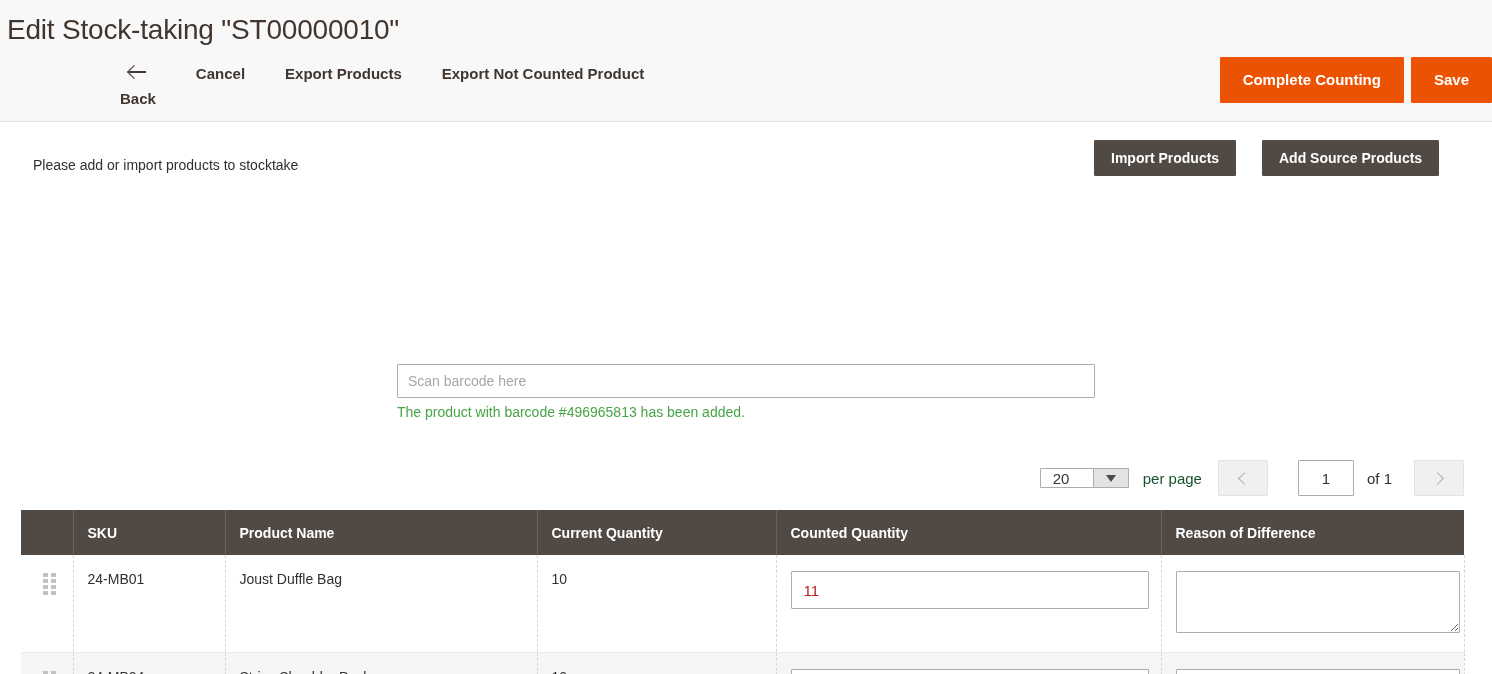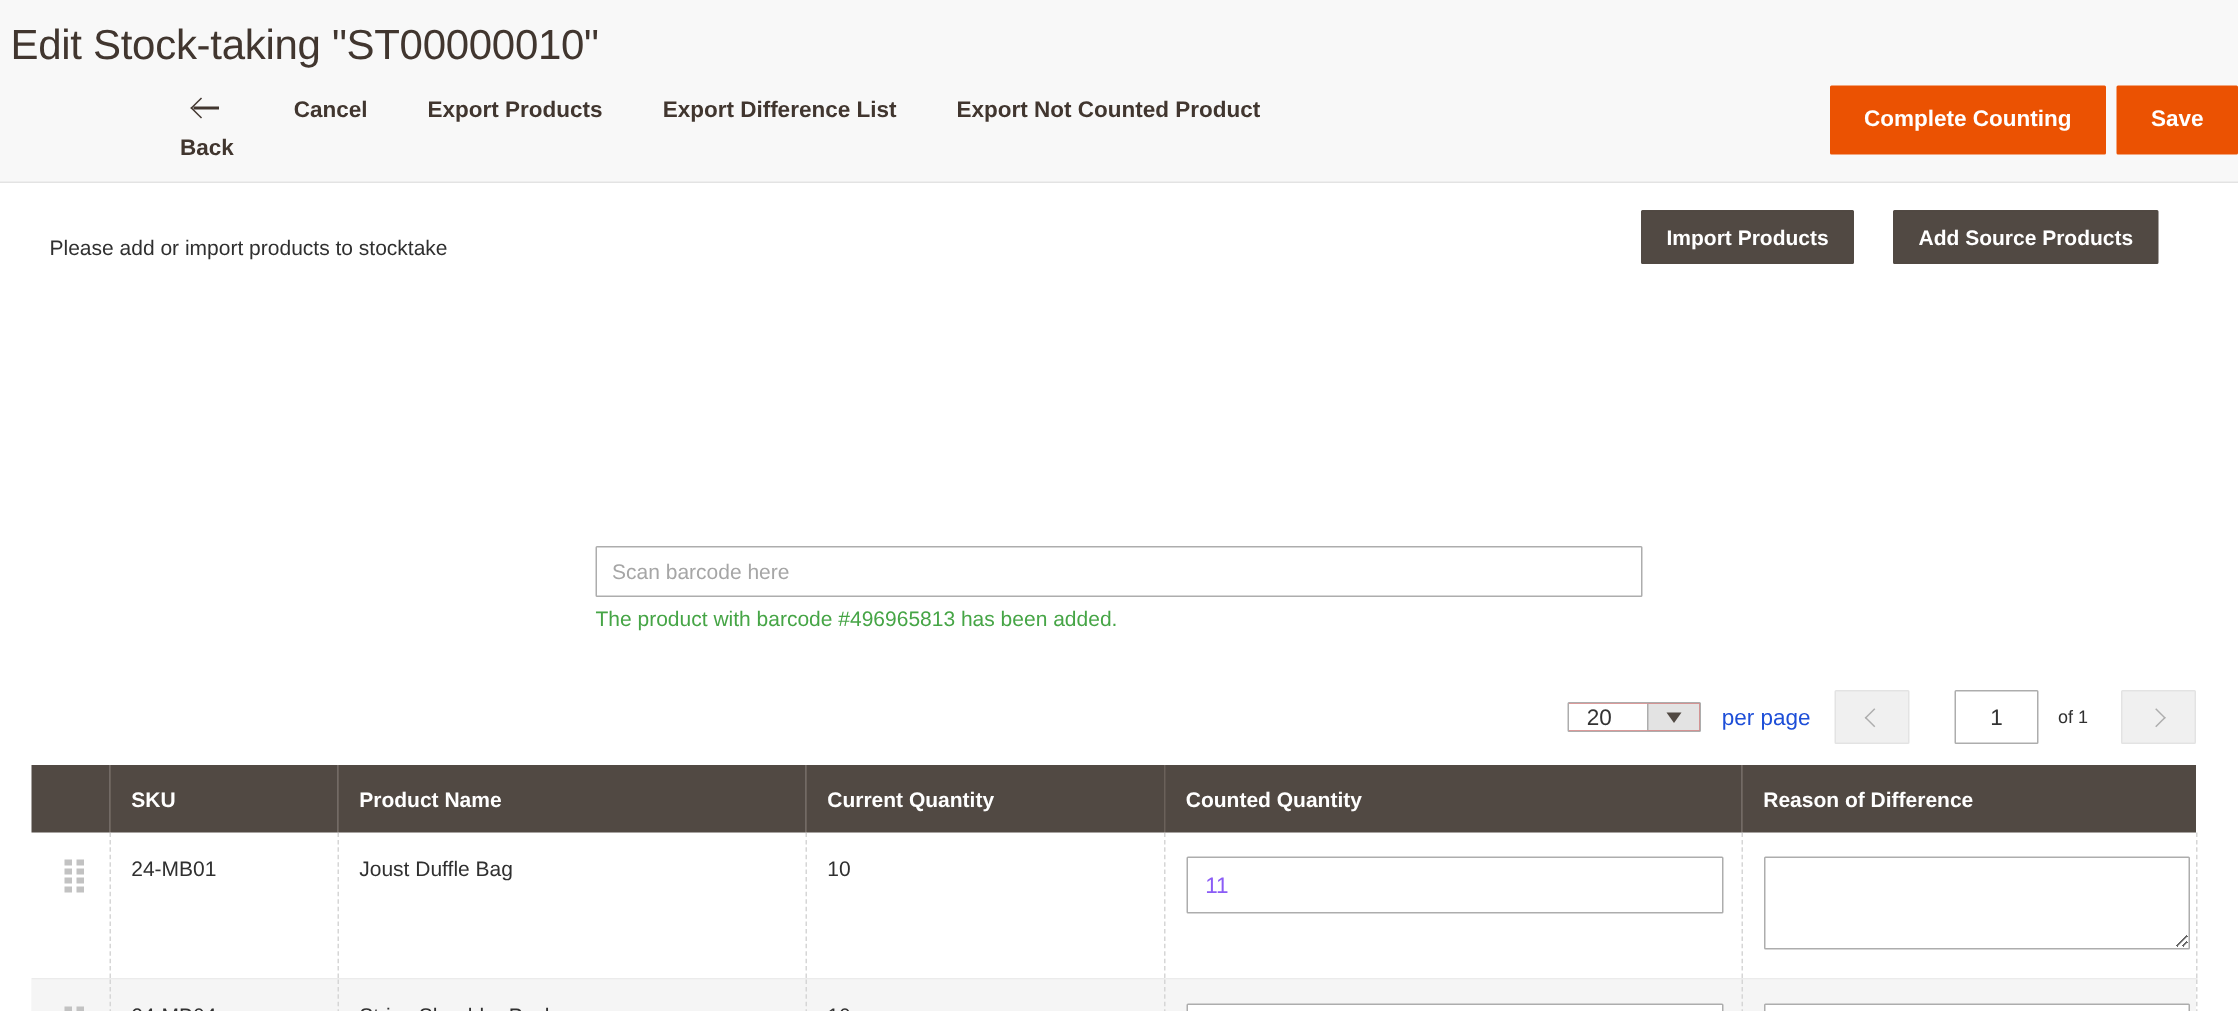--- a/index.html
+++ b/index.html
@@ -182,21 +182,21 @@
   }
   .caret-down {
     width: 0; height: 0;
     border-left: 5.5px solid transparent;
     border-right: 5.5px solid transparent;
     border-top: 7px solid #514943;
   }
   .perpage-label {
     margin: 0 16px 0 14px;
     font-size: 15px;
-    color: #1d4ed8;
+    color: #14532d;
     white-space: nowrap;
   }
   .page-nav-btn {
     width: 50px; height: 36px;
     background: #f0f0f0;
     border: 1px solid #e3e3e3;
     border-radius: 1px;
     display: flex; align-items: center; justify-content: center;
     cursor: pointer;
   }
@@ -213,21 +213,21 @@
     border: 1px solid #adadad;
     border-radius: 1px;
     text-align: center;
     font-size: 15px;
     color: #333;
     background: #fff;
     font-family: "Liberation Sans", sans-serif;
   }
   .page-of {
     margin: 0 22px 0 13px;
-    font-size: 12px;
+    font-size: 15px;
     color: #303030;
     white-space: nowrap;
   }
 
   
   .grid {
     position: absolute;
     left: 21px; top: 388px;
     width: 1443px;
   }
@@ -284,21 +284,21 @@
     background: #c2c2c2;
   }
 
   .qty-input {
     width: 358px;
     height: 38px;
     border: 1px solid #adadad;
     border-radius: 1px;
     padding: 0 12px;
     font-size: 15px;
-    color: #8b5cf6;
+    color: #b91c1c;
     background: #fff;
     font-family: "Liberation Sans", sans-serif;
   }
   .reason-textarea {
     width: 284px;
     height: 62px;
     border: 1px solid #adadad;
     border-radius: 1px;
     padding: 6px 10px;
     font-size: 14px;
@@ -314,21 +314,20 @@
 <div class="page-header">
   <div class="page-title">Edit Stock-taking "ST00000010"</div>
 
   <div class="header-actions">
     <button class="hdr-link back">
       <span class="arrow-left"></span>
       <span>Back</span>
     </button>
     <button class="hdr-link">Cancel</button>
     <button class="hdr-link">Export Products</button>
-    <button class="hdr-link">Export Difference List</button>
     <button class="hdr-link">Export Not Counted Product</button>
     <span class="spacer-flex"></span>
     <button class="btn-primary">Complete Counting</button>
     <button class="btn-primary" style="margin-left:7px;">Save</button>
   </div>
 </div>
 
 <div class="content">
 
   <div class="subbar">

